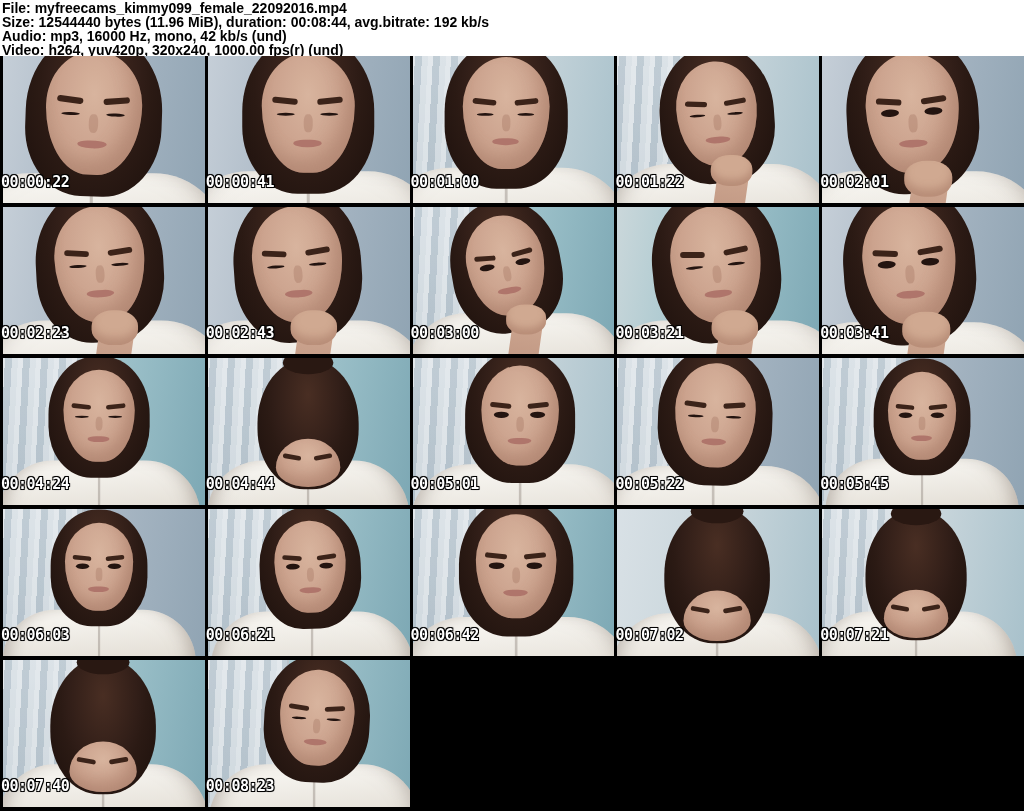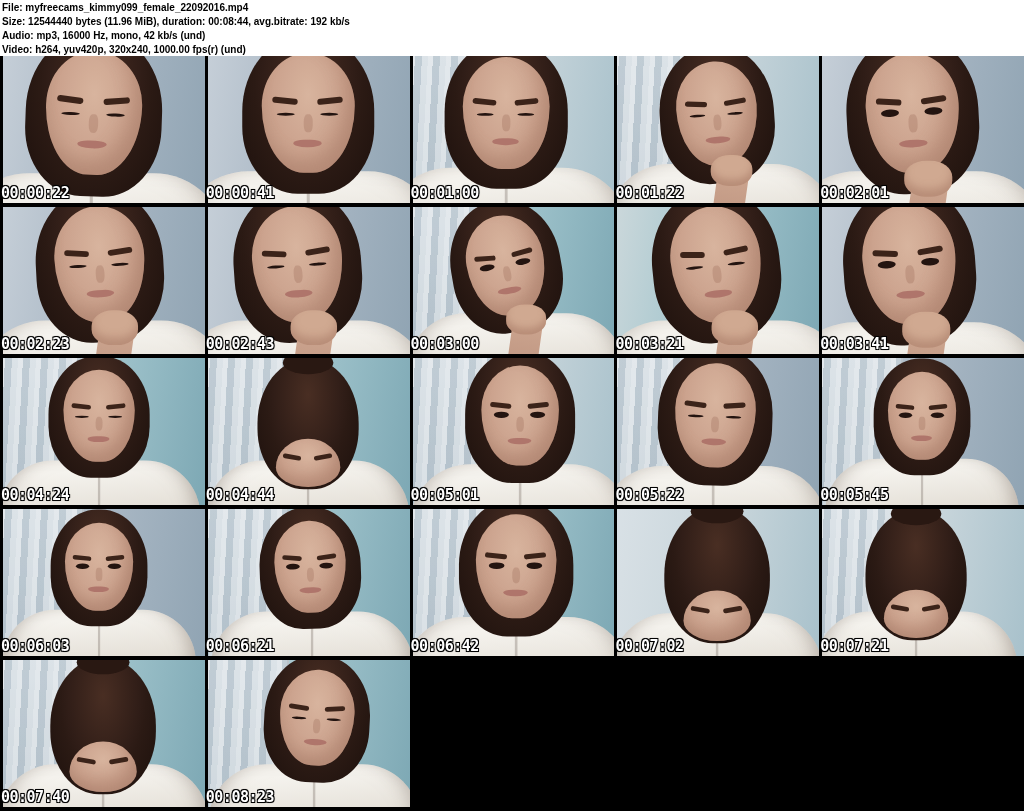--- a/index.html
+++ b/index.html
@@ -4,21 +4,21 @@
 <style>
   * { margin:0; padding:0; box-sizing:border-box; }
   html,body { background:#000; }
   body { width:1024px; height:811px; font-family:"Liberation Sans", sans-serif; }
 
   .sheet { width:1024px; height:811px; position:relative; background:#000; overflow:hidden; }
 
   
   .meta {
     width:1024px; height:56px; background:#fff; color:#000;
-    font-weight:bold; font-size:10px; line-height:14px;
+    font-weight:bold; font-size:14px; line-height:14px;
     padding:1px 0 0 2px; letter-spacing:0;
     font-family:"Liberation Sans", sans-serif;
     white-space:nowrap; overflow:hidden;
   }
 
   
   .grid {
     width:1024px; height:755px;
     display:grid;
     grid-template-columns:repeat(5, 1fr);
@@ -114,21 +114,21 @@
     border-radius:10px; transform:rotate(8deg);
   }
   .has-chin .fist {
     display:block; left:50%; top:90px; width:32px; height:24px; margin-left:-8px;
     background:#d2a98f; border-radius:45%;
     box-shadow:inset 0 -5px 6px rgba(150,100,80,.4);
   }
 
   
   .timestamp {
-    position:absolute; left:1px; bottom:5px; z-index:7;
+    position:absolute; left:1px; bottom:16px; z-index:7;
     color:#fff; font-family:"DejaVu Sans Mono", monospace;
     font-weight:bold; font-size:15px; letter-spacing:-0.5px;
     text-shadow:-1px -1px 0 #000, 1px -1px 0 #000, -1px 1px 0 #000,
                  1px 1px 0 #000, 0 0 2px #000;
   }
 </style>
 </head>
 <body>
 
 <div class="sheet">

